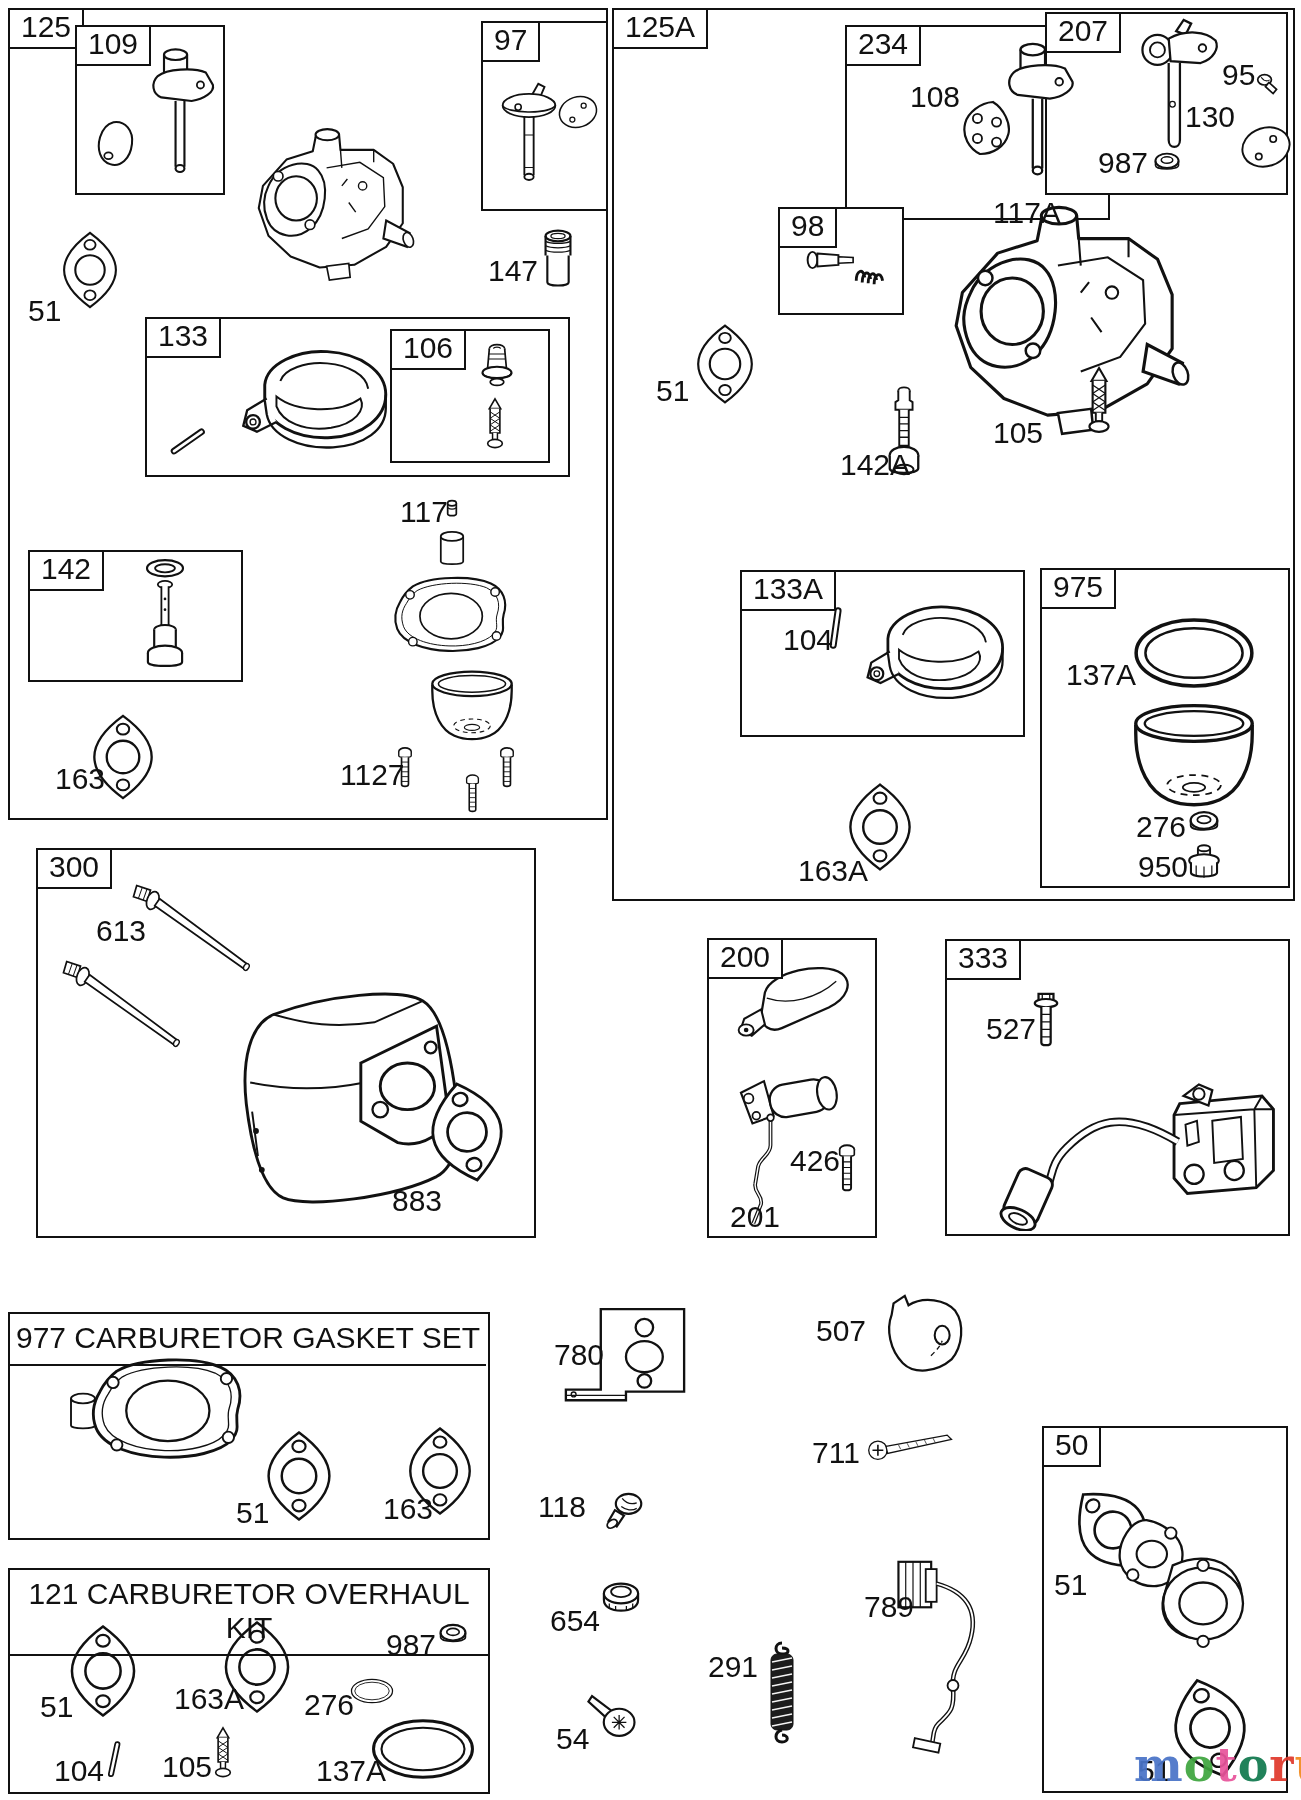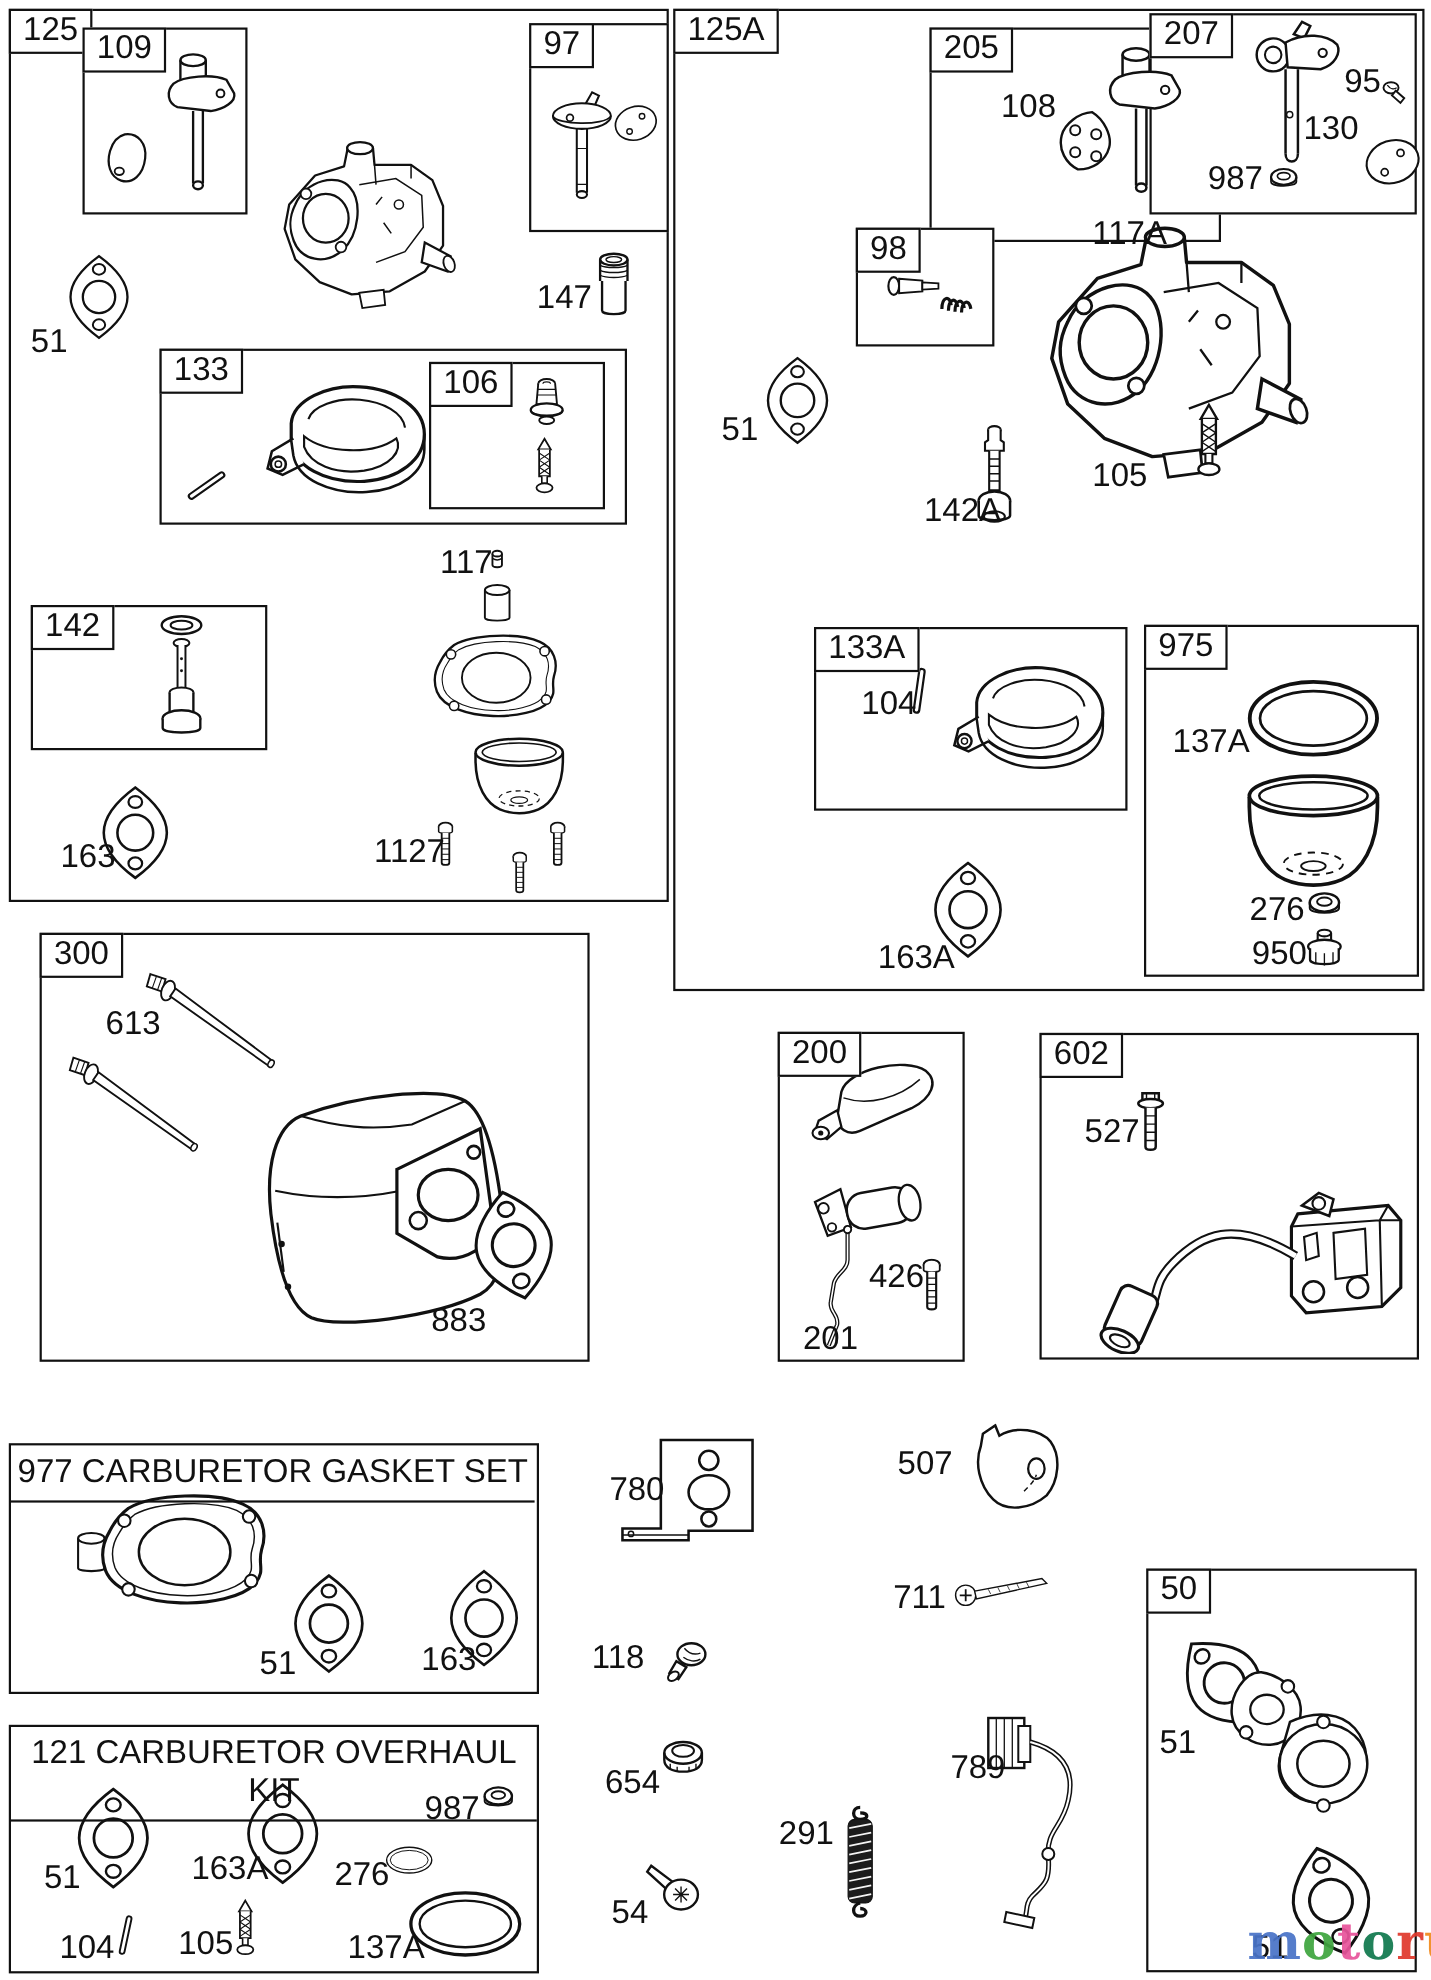--- a/index.html
+++ b/index.html
@@ -425,21 +425,21 @@
       <use href="#sym-screw-v"></use>
     </svg>
   <svg class="part" style="left:464px;top:772px;width:17px;height:46px">
       <use href="#sym-screw-v"></use>
     </svg>
 
   <div class="pbox" style="left:612px;top:8px;width:683px;height:893px"></div>
   <div class="chip" style="left:612px;top:8px">125A</div>
 
   <div class="pbox" style="left:845px;top:25px;width:265px;height:195px"></div>
-  <div class="chip" style="left:845px;top:25px">205</div>
+  <div class="chip" style="left:845px;top:25px">234</div>
   <svg class="part" style="left:995px;top:32px;width:85px;height:158px">
       <use href="#sym-shaft109"></use>
     </svg>
   <svg class="part" style="left:962px;top:98px;width:50px;height:60px">
       <use href="#sym-plate108"></use>
     </svg>
   <div class="plabel" style="left:910px;top:82px">108</div>
 
   <div class="pbox" style="left:1045px;top:12px;width:243px;height:183px"></div>
   <div class="chip" style="left:1045px;top:12px">207</div>
@@ -553,21 +553,21 @@
   <div class="plabel" style="left:790px;top:1146px">426</div>
   <svg class="part" style="left:836px;top:1144px;width:22px;height:52px">
       <use href="#sym-screw-v"></use>
     </svg>
   <svg class="part" style="left:742px;top:1112px;width:38px;height:118px">
       <use href="#sym-rod201"></use>
     </svg>
   <div class="plabel" style="left:730px;top:1202px">201</div>
 
   <div class="pbox" style="left:945px;top:939px;width:345px;height:297px"></div>
-  <div class="chip" style="left:945px;top:939px">602</div>
+  <div class="chip" style="left:945px;top:939px">333</div>
   <div class="plabel" style="left:986px;top:1014px">527</div>
   <svg class="part" style="left:1032px;top:990px;width:28px;height:60px">
       <use href="#sym-screw334"></use>
     </svg>
   <svg class="part" style="left:958px;top:1066px;width:325px;height:165px">
       <use href="#sym-coil"></use>
     </svg>
 
   <svg class="part" style="left:562px;top:1306px;width:126px;height:112px">
       <use href="#sym-bracket780"></use>

